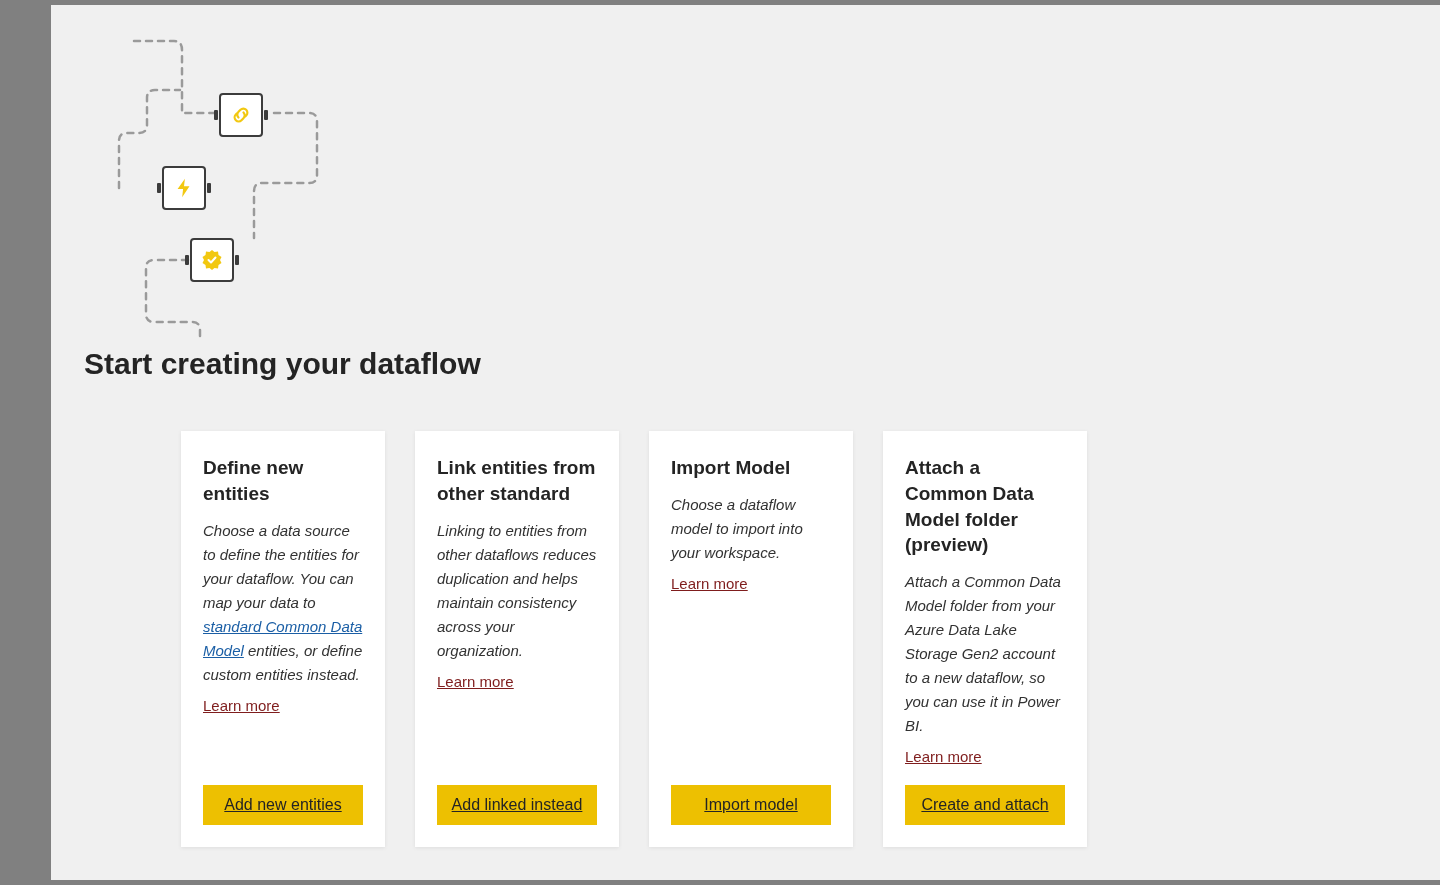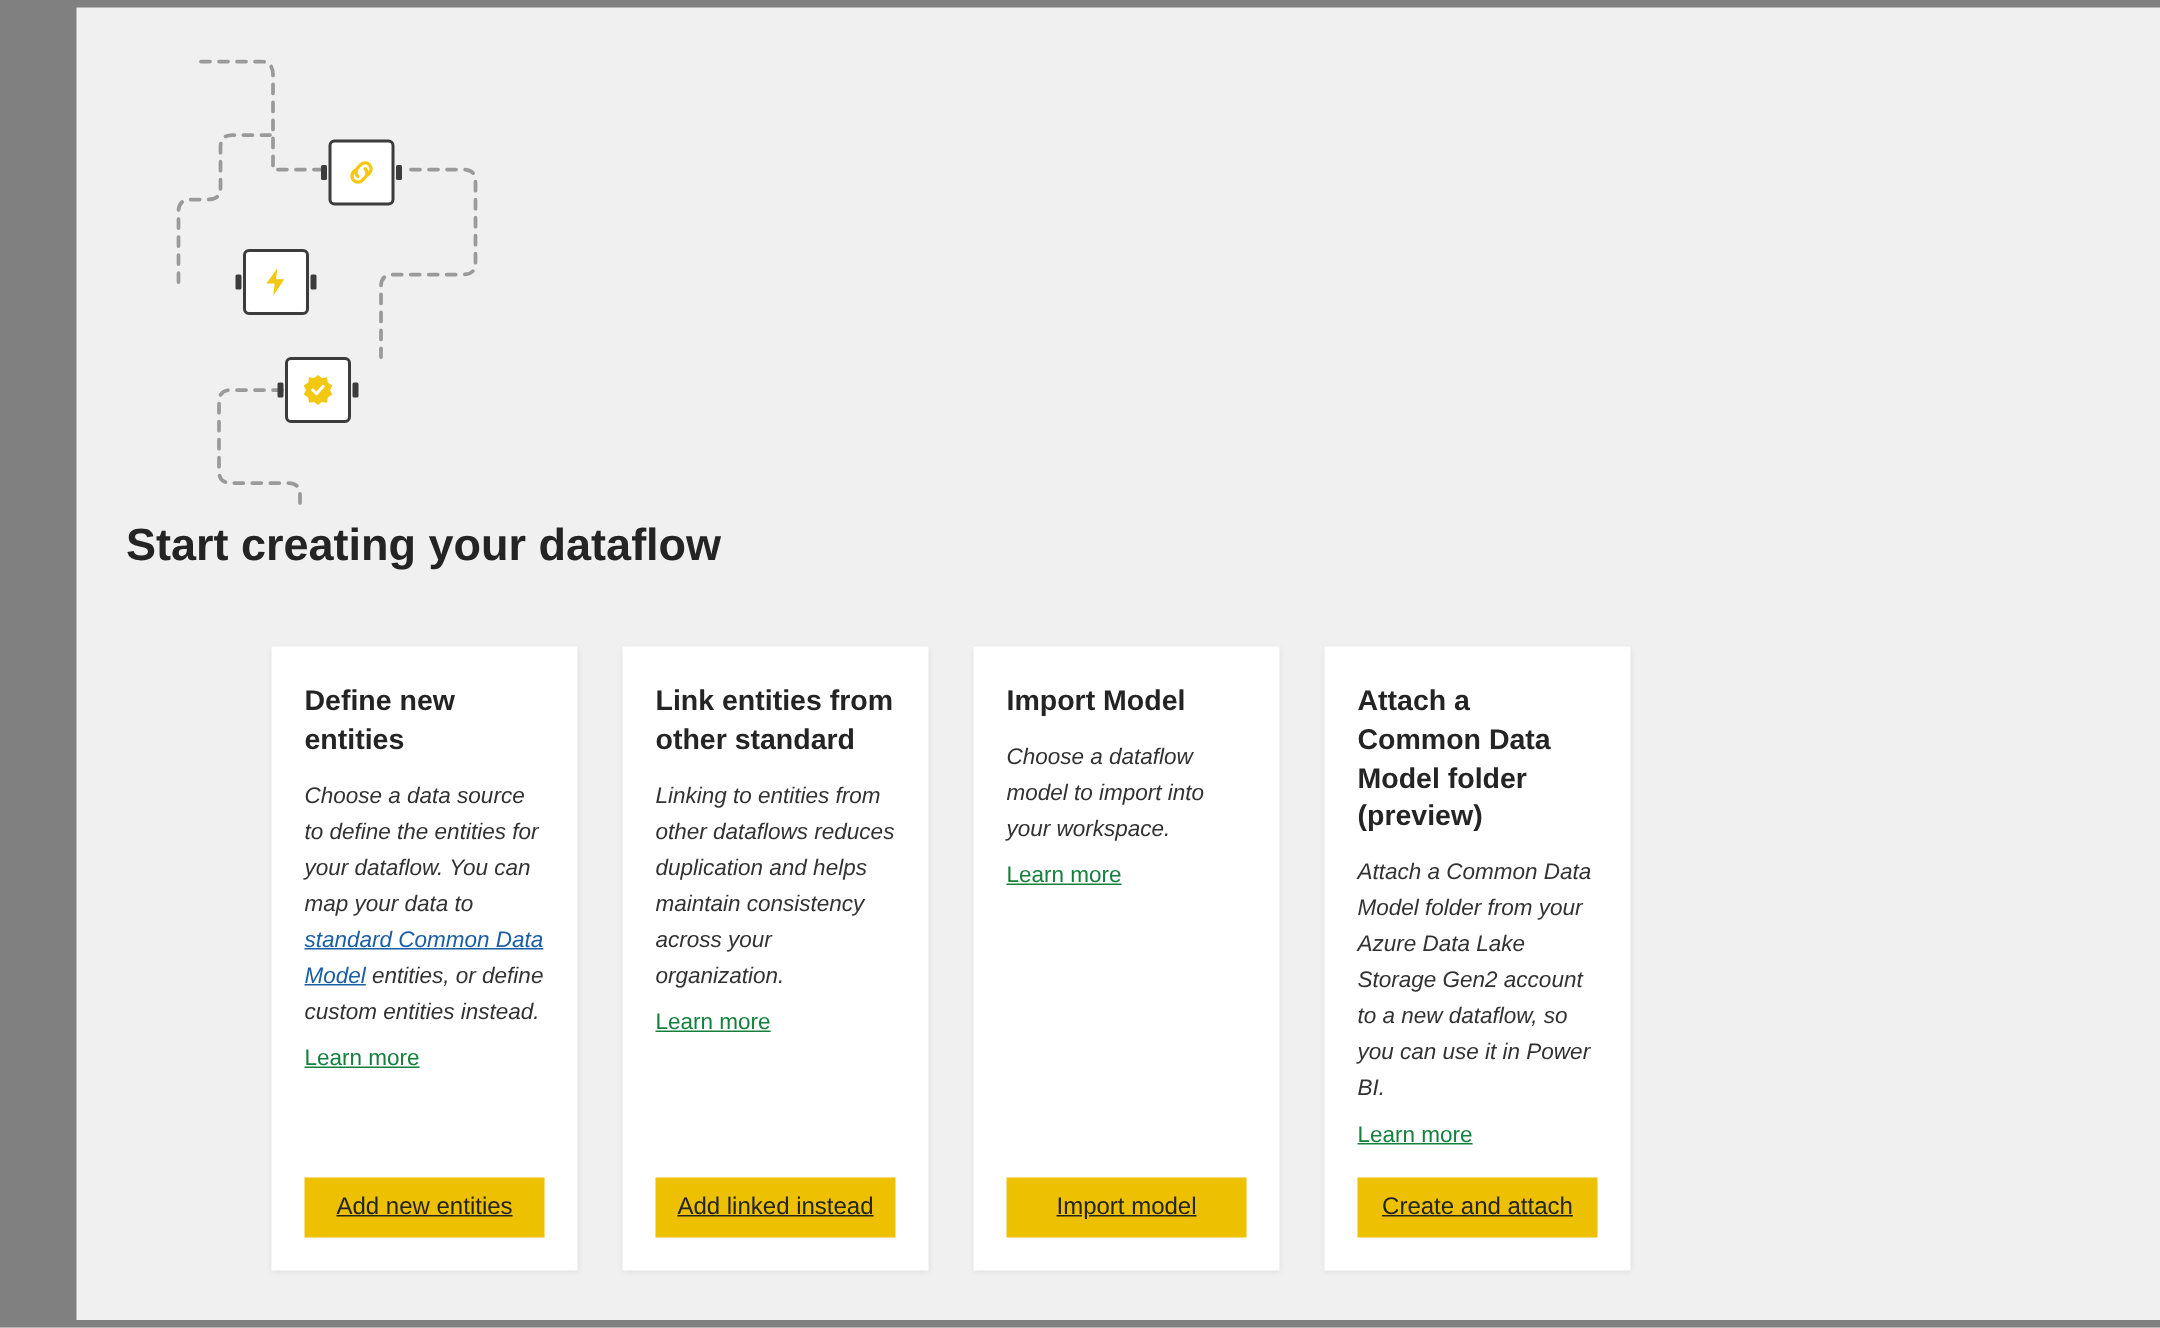--- a/index.html
+++ b/index.html
@@ -68,21 +68,21 @@
       margin-bottom: 6px;
       font-style: italic;
     }
     .inline-link {
       color: #1a5ea5;
       text-decoration: underline;
       cursor: pointer;
     }
     .learn-more {
       font-size: 15px;
-      color: #15803d;
+      color: #7f1d1d;
       text-decoration: underline;
       cursor: pointer;
       margin-top: 4px;
     }
     .spacer {
       flex: 1;
     }
     .card-button {
       background: #edc001;
       border: none;

